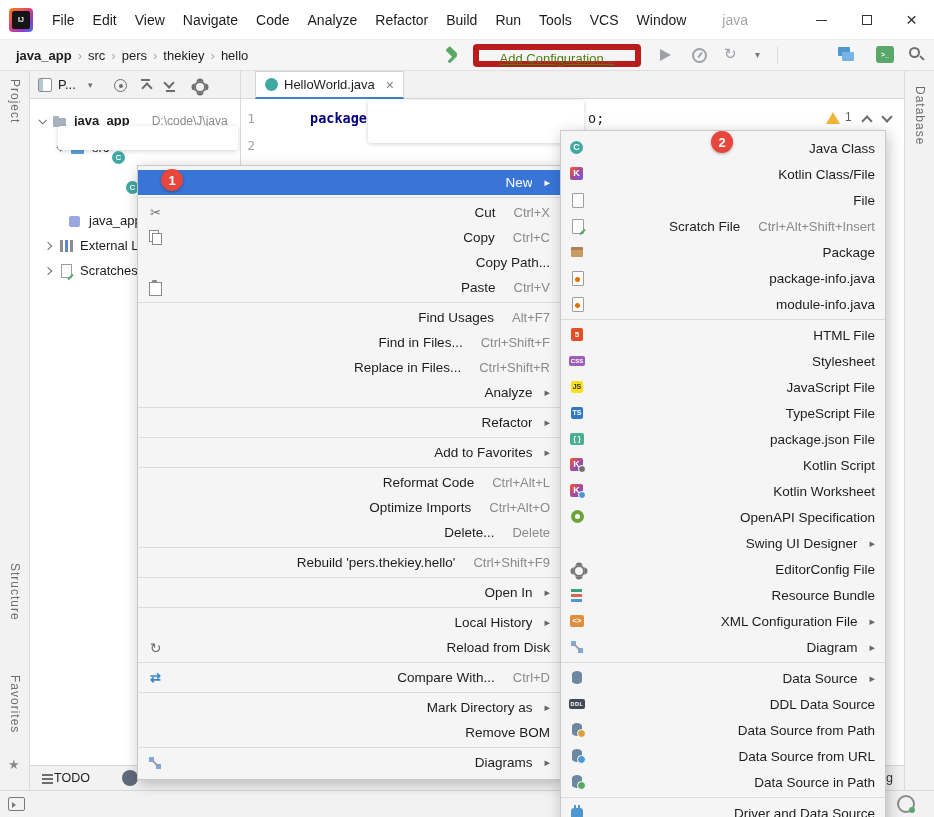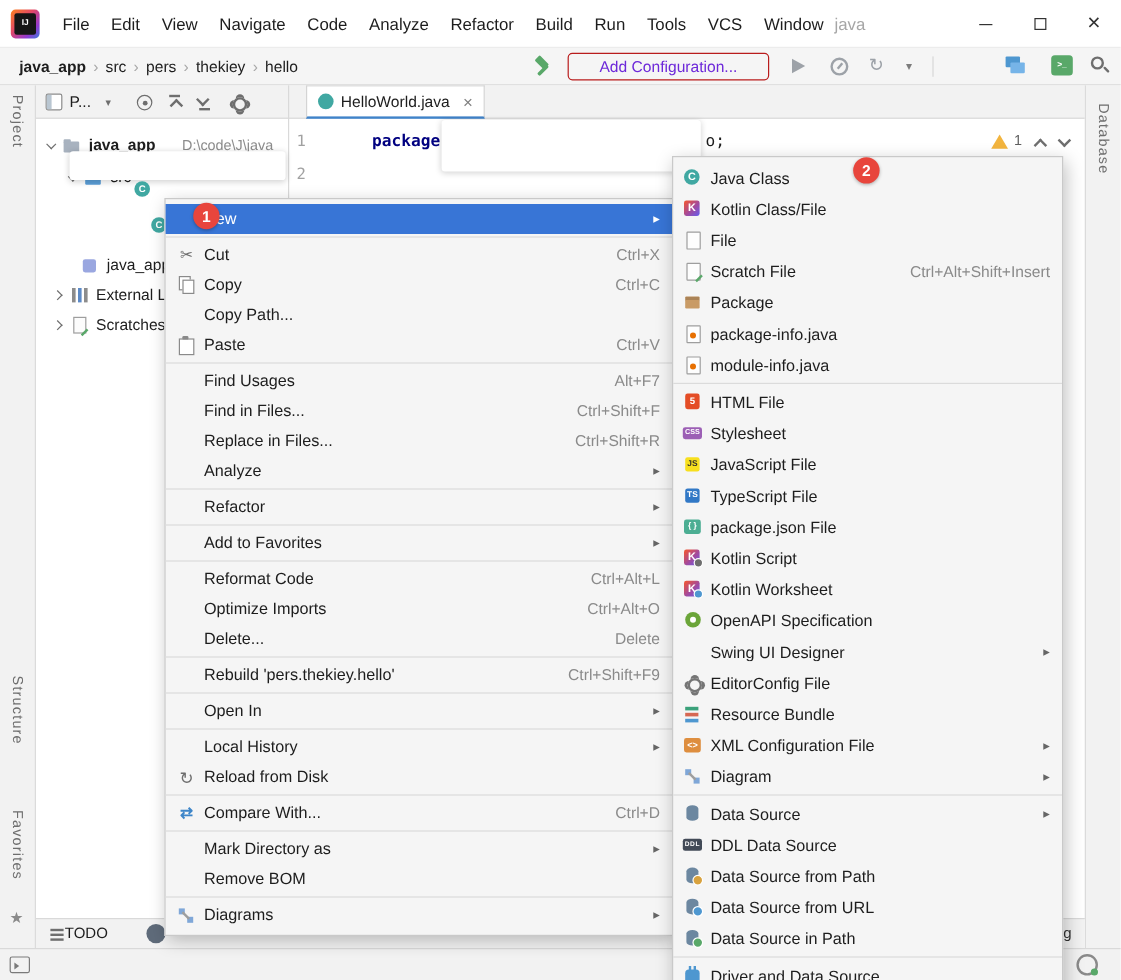--- a/index.html
+++ b/index.html
@@ -9,41 +9,41 @@
   
   .titlebar{position:absolute;left:0;top:0;width:934px;height:40px;background:#fff;
     border-bottom:1px solid #ececec;display:flex;align-items:center;z-index:2;}
   .logo{width:24px;height:24px;margin:0 10px 0 9px;border-radius:4px;position:relative;flex:none;
     background:linear-gradient(135deg,#fc801d,#e34867 40%,#9039d0 75%,#3d7edb);}
   .logo::after{content:"";position:absolute;inset:3px;background:#151515;border-radius:2px;}
   .logo::before{content:"IJ";position:absolute;z-index:2;left:0;right:0;top:8px;text-align:center;
     color:#fff;font-size:7px;font-weight:bold;}
   .menubar{display:flex;max-width:662px;overflow:hidden;white-space:nowrap;}
   .menu-btn{padding:0 9px;font-size:14px;line-height:40px;color:#1d1d1d;}
-  .win-title-frag{color:#a6a6a6;font-size:14px;margin-left:0;}
+  .win-title-frag{color:#a6a6a6;font-size:14px;margin-left:27px;}
   .win-controls{position:absolute;right:0;top:0;height:40px;display:flex;}
   .win-btn{width:45px;height:40px;display:flex;align-items:center;justify-content:center;}
   .glyph-min{width:11px;height:1px;background:#333;}
   .glyph-max{width:10px;height:10px;border:1px solid #333;}
   .glyph-close{font-size:19px;color:#333;line-height:1;margin-top:-2px;}
 
   
   .toolbar{position:absolute;left:0;top:40px;width:934px;height:31px;background:#f5f5f5;
     border-bottom:1px solid #e0e0e0;z-index:2;}
   .breadcrumb{position:absolute;left:14px;top:0;height:31px;display:flex;align-items:center;font-size:13px;}
   .bc-item{padding:0 2px;}
   .bc-item.bold{font-weight:bold;}
   .bc-sep{color:#a8a8a8;margin:0 4px;font-size:13px;}
   .hammer{position:absolute;left:444px;top:7px;width:17px;height:17px;}
   .hammer::before{content:"";position:absolute;left:2px;top:2px;width:11px;height:6px;background:#59a869;
     transform:rotate(45deg);border-radius:1px;}
   .hammer::after{content:"";position:absolute;left:7px;top:6px;width:3px;height:11px;background:#59a869;
     transform:rotate(45deg);border-radius:1px;}
-  .add-config{position:absolute;left:473px;top:4px;width:168px;height:23px;border:1px solid #b91c1c;
-    border-radius:4px;background:transparent;font-family:inherit;font-size:13px;color:#6d28d9;}
+  .add-config{position:absolute;left:473px;top:4px;width:168px;height:23px;border:6px solid #b91c1c;
+    border-radius:4px;background:transparent;font-family:inherit;font-size:13px;color:#4d7c0f;text-decoration:underline;}
   .tb-play{position:absolute;left:660px;top:9px;width:0;height:0;border-left:11px solid #9da2a8;
     border-top:6.5px solid transparent;border-bottom:6.5px solid transparent;}
   .tb-gauge{position:absolute;left:692px;top:8px;width:15px;height:15px;border:2px solid #9da2a8;border-radius:50%;}
   .tb-gauge::after{content:"";position:absolute;left:5px;top:2px;width:2px;height:6px;background:#9da2a8;
     transform:rotate(40deg);}
   .tb-rerun{position:absolute;left:724px;top:5px;font-size:15px;color:#9da2a8;}
   .tb-chev{position:absolute;left:755px;top:9px;font-size:10px;color:#7c7c7c;}
   .tb-sep{position:absolute;left:777px;top:7px;width:1px;height:17px;background:#d8d8d8;}
   .tb-structure{position:absolute;left:838px;top:7px;width:17px;height:16px;}
   .tb-structure::before{content:"";position:absolute;left:0;top:0;width:12px;height:9px;background:#4e97d0;border-radius:1px;}
@@ -134,21 +134,21 @@
   
   .censor{position:absolute;background:#fff;border-radius:3px;box-shadow:0 1px 5px rgba(0,0,0,.18);z-index:6;}
   #censor-editor{left:368px;top:100px;width:216px;height:43px;}
   #censor-tree{left:58px;top:126px;width:180px;height:24px;}
 
   
   .menu{position:absolute;background:#f5f5f5;border:1px solid #c9c9c9;
     box-shadow:2px 4px 14px rgba(0,0,0,.25);z-index:10;padding:4px 0;}
   #main-menu{left:137px;top:165px;width:424px;}
   #new-menu{left:560px;top:130px;width:326px;}
-  .mi{height:25px;display:flex;align-items:center;padding:0 10px 0 9px;font-size:13.5px;position:relative;}
+  .mi{height:25px;display:flex;align-items:center;padding:0 10px 0 9px;font-size:13.5px;position:relative;text-align:right;}
   #new-menu .mi{height:26px;padding-left:8px;}
   .mi.selected{background:#3875d6;color:#fff;}
   .mi .lbl{flex:1;white-space:nowrap;overflow:hidden;}
   .mi .sc{color:#8a8a8a;margin-left:18px;font-size:13px;flex:none;}
   .mi .arrow{margin-left:12px;color:#666;font-size:11px;flex:none;}
   .mi.selected .sc,.mi.selected .arrow{color:#fff;}
   .m-sep{height:1px;background:#dbdbdb;margin:2px 0;}
   .ic{width:17px;height:16px;position:relative;margin-right:6px;flex:none;display:flex;
     align-items:center;justify-content:center;}
 

